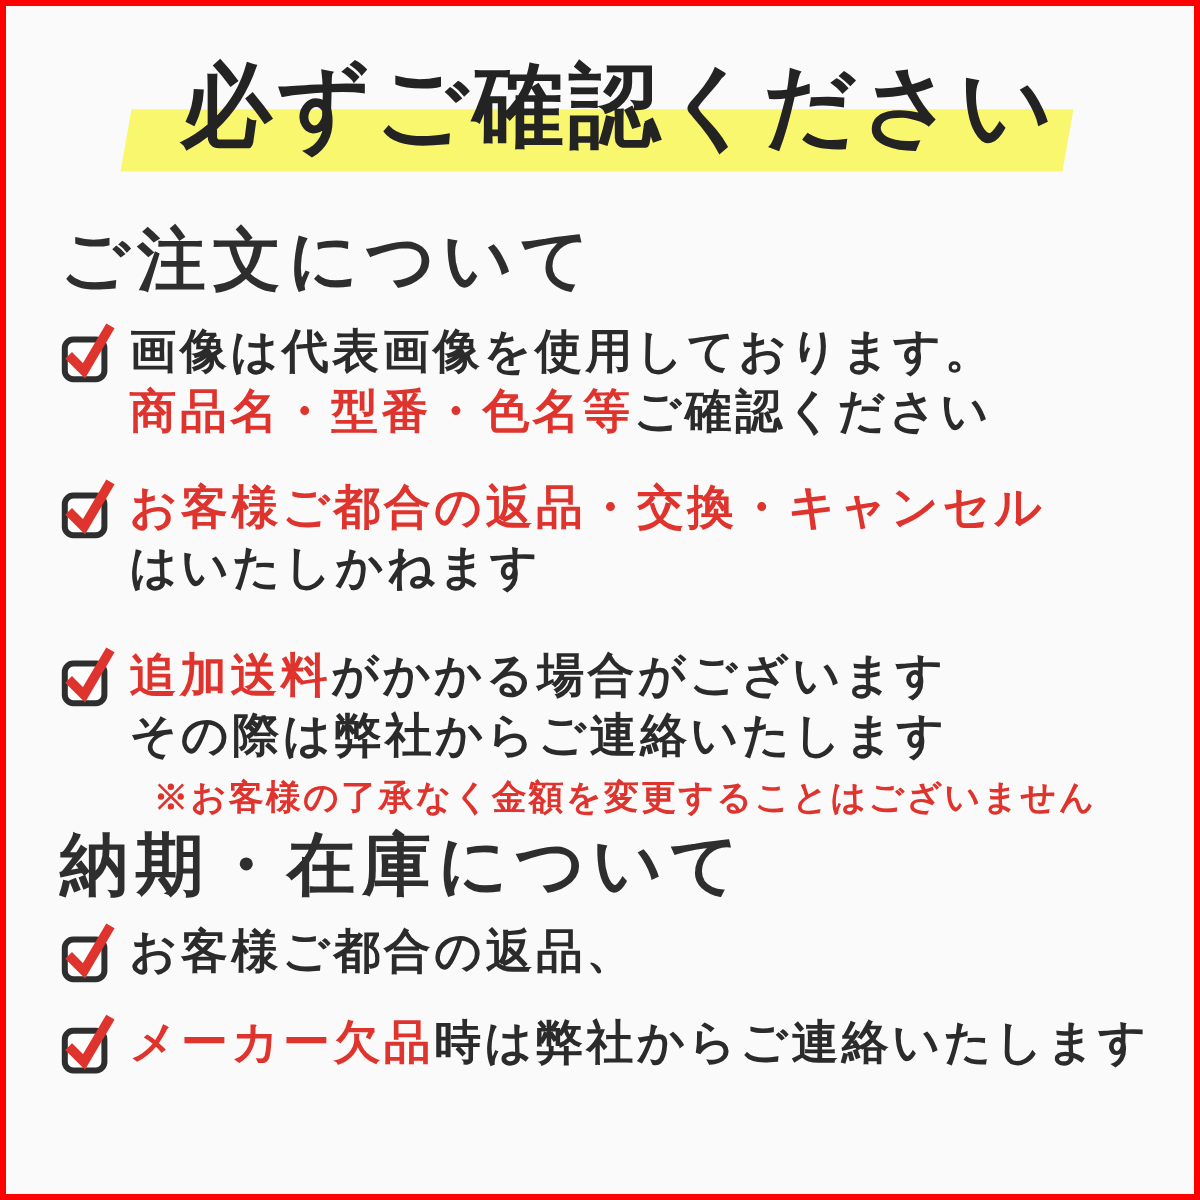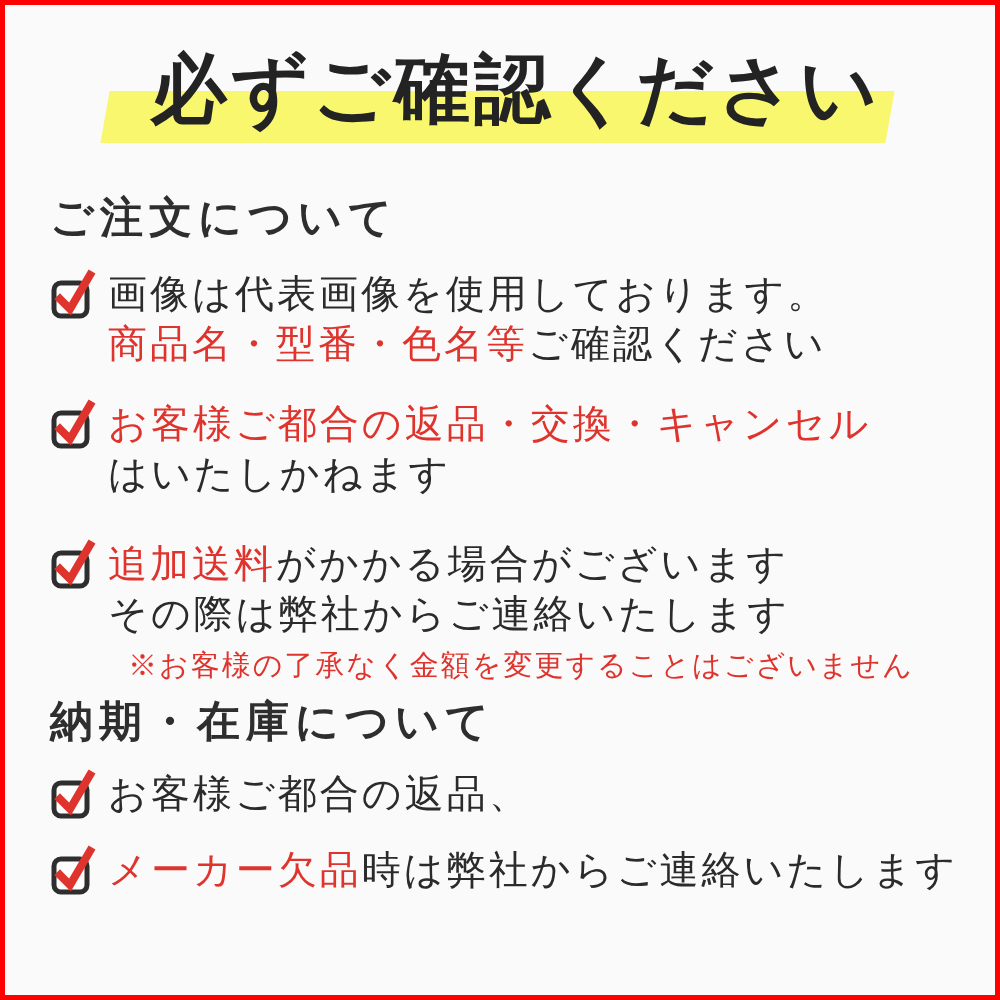--- a/index.html
+++ b/index.html
@@ -27,27 +27,27 @@
     position:absolute;left:-14px;right:-8px;top:52%;bottom:-4%;
     background:var(--yellow);
     transform:skewX(-10deg);
     z-index:0;
   }
   .title-text{position:relative;z-index:1;margin-left:32px;}
   
   .content{padding:0 38px 0 45px;}
   h2{
     margin:48px 0 20px 0;
-    font-size:43px;line-height:62px;font-weight:600;
+    font-size:57px;line-height:62px;font-weight:600;
     letter-spacing:6px;color:var(--heading);white-space:nowrap;
   }
   h2.second{margin:6px 0 16px 0;}
   
   .item{display:flex;align-items:flex-start;gap:12px;}
-  .item .txt{font-size:39px;line-height:50px;letter-spacing:3px;font-weight:400;white-space:nowrap;}
+  .item .txt{font-size:39px;line-height:50px;letter-spacing:3px;font-weight:700;white-space:nowrap;}
   .mb30{margin-bottom:30px;}
   .mb26{margin-bottom:40px;}
   .mb24{margin-bottom:24px;}
   .red{color:var(--red);text-align:center;}
   .ink{color:var(--ink);}
   .note{
     font-size:29px;line-height:40px;letter-spacing:2px;
     color:var(--red);margin-top:6px;white-space:nowrap;margin-left:20px;
   }
   

